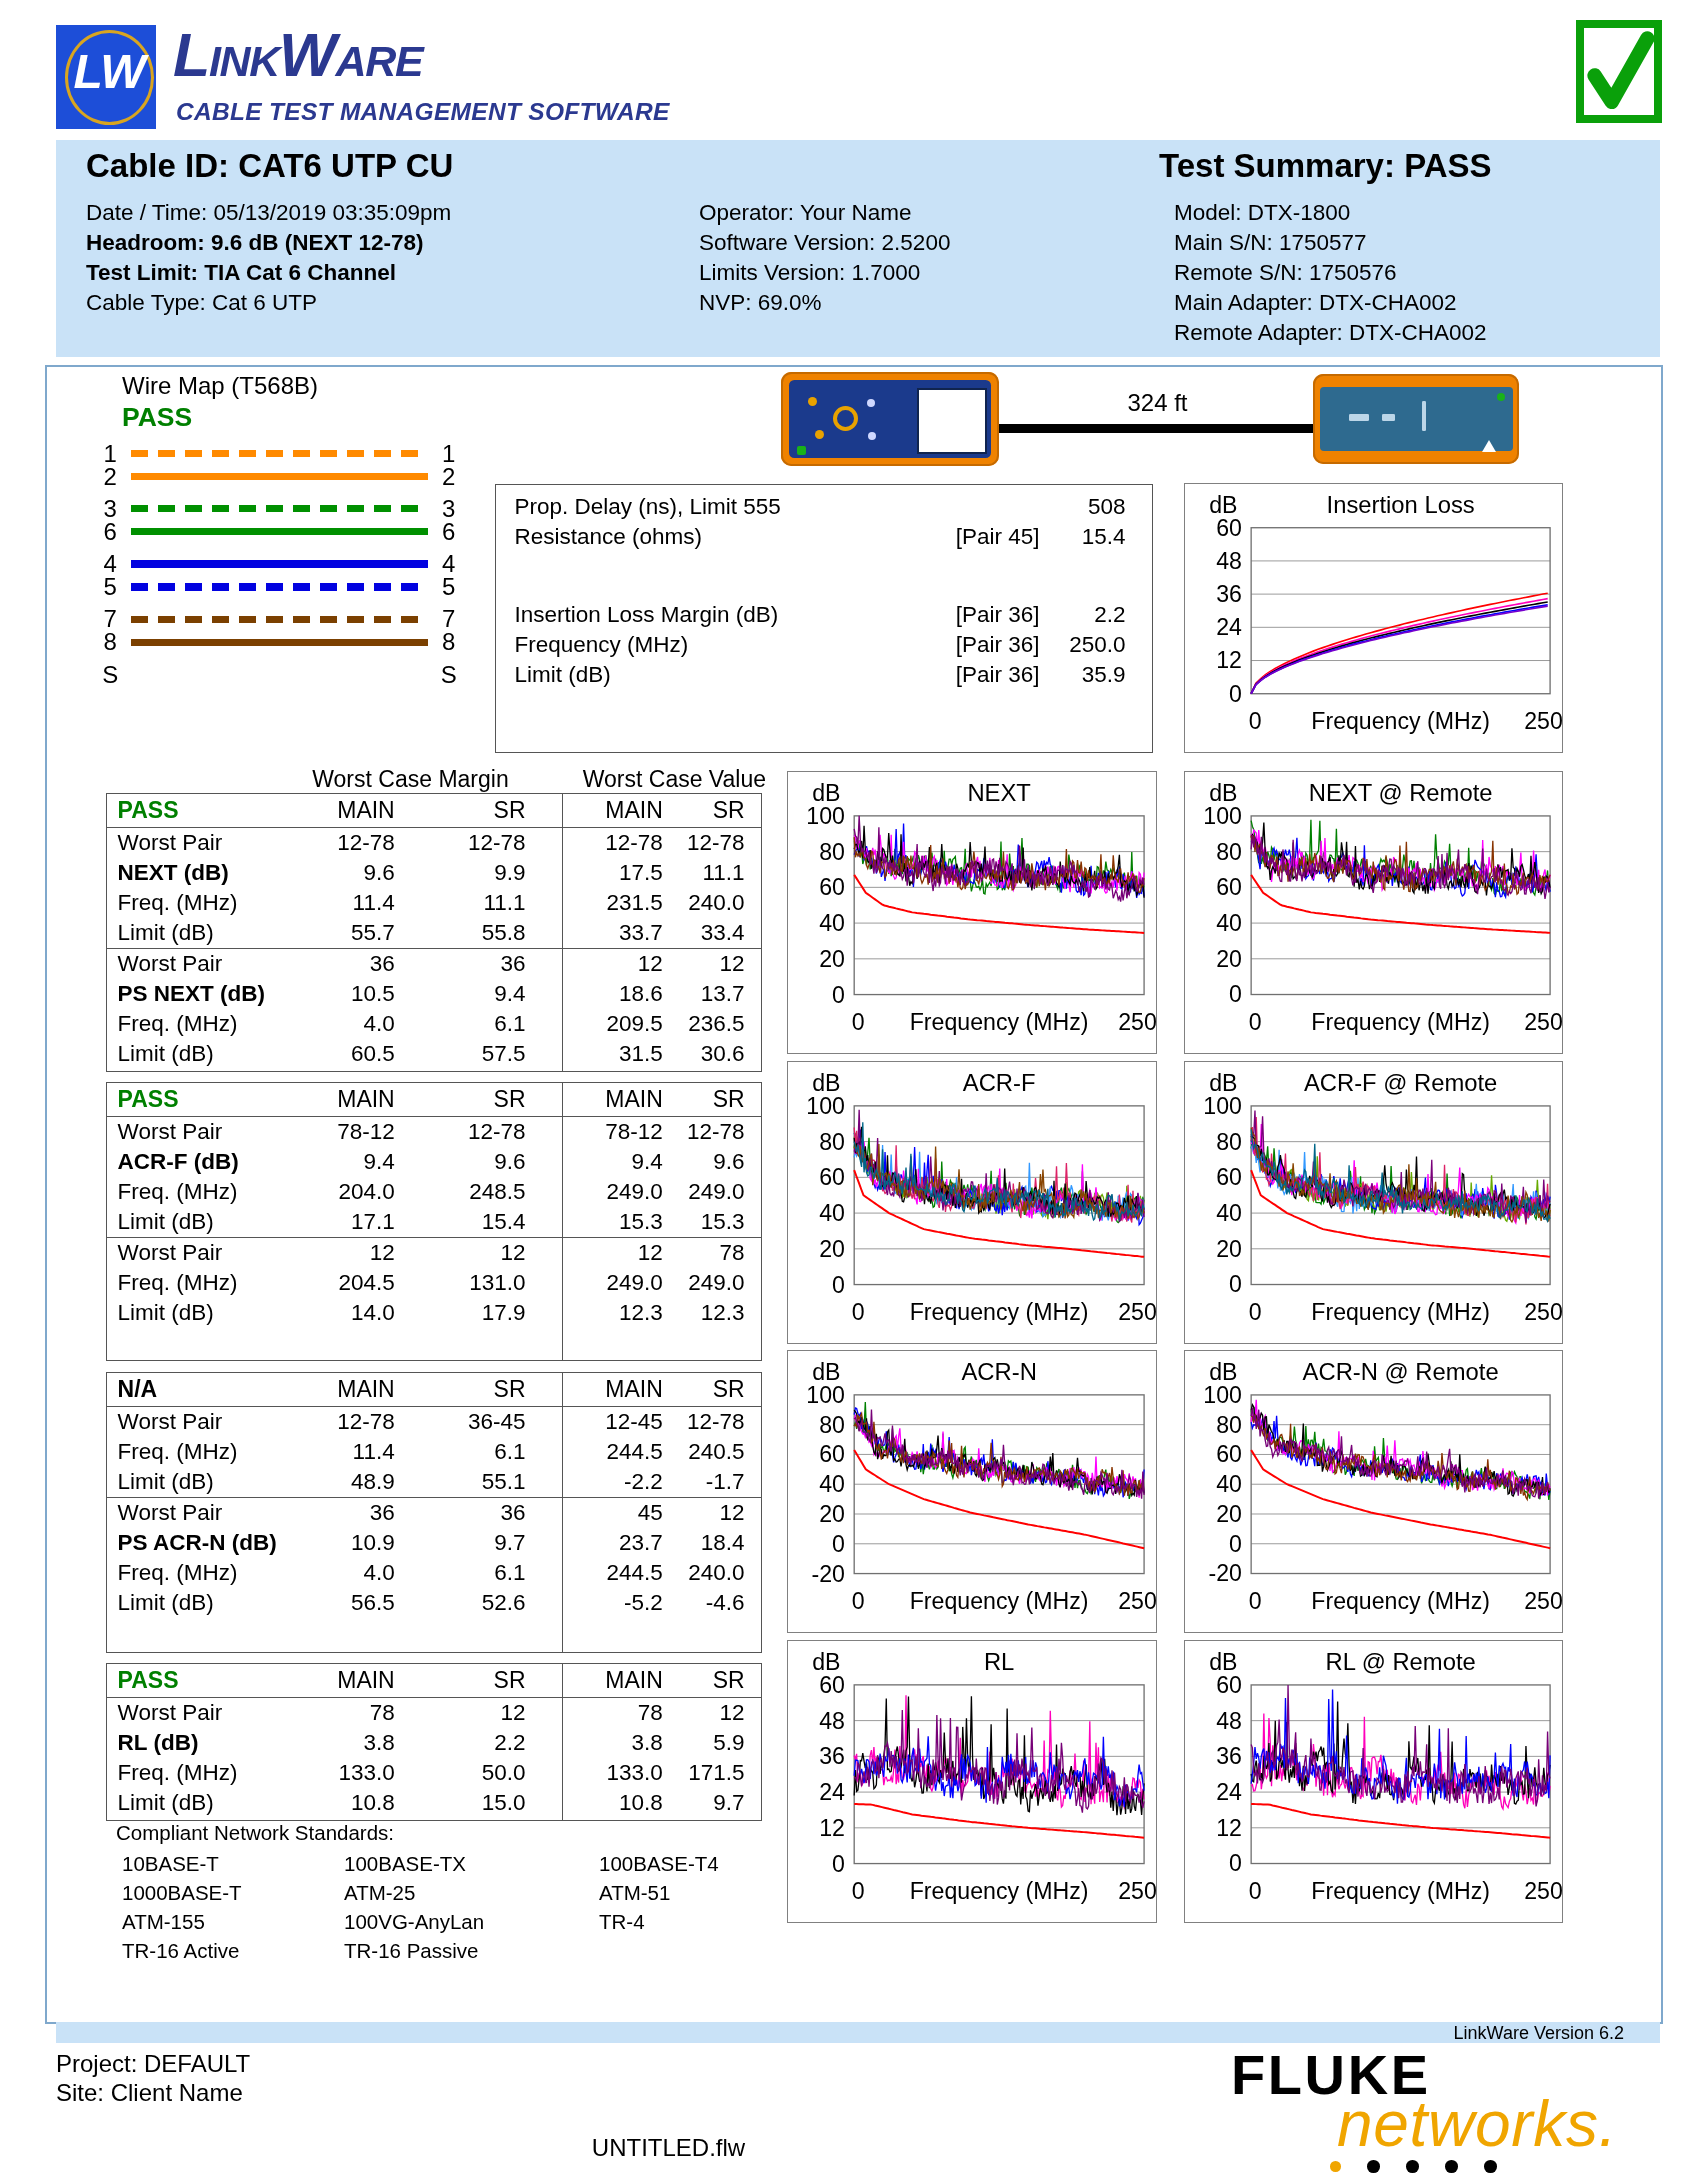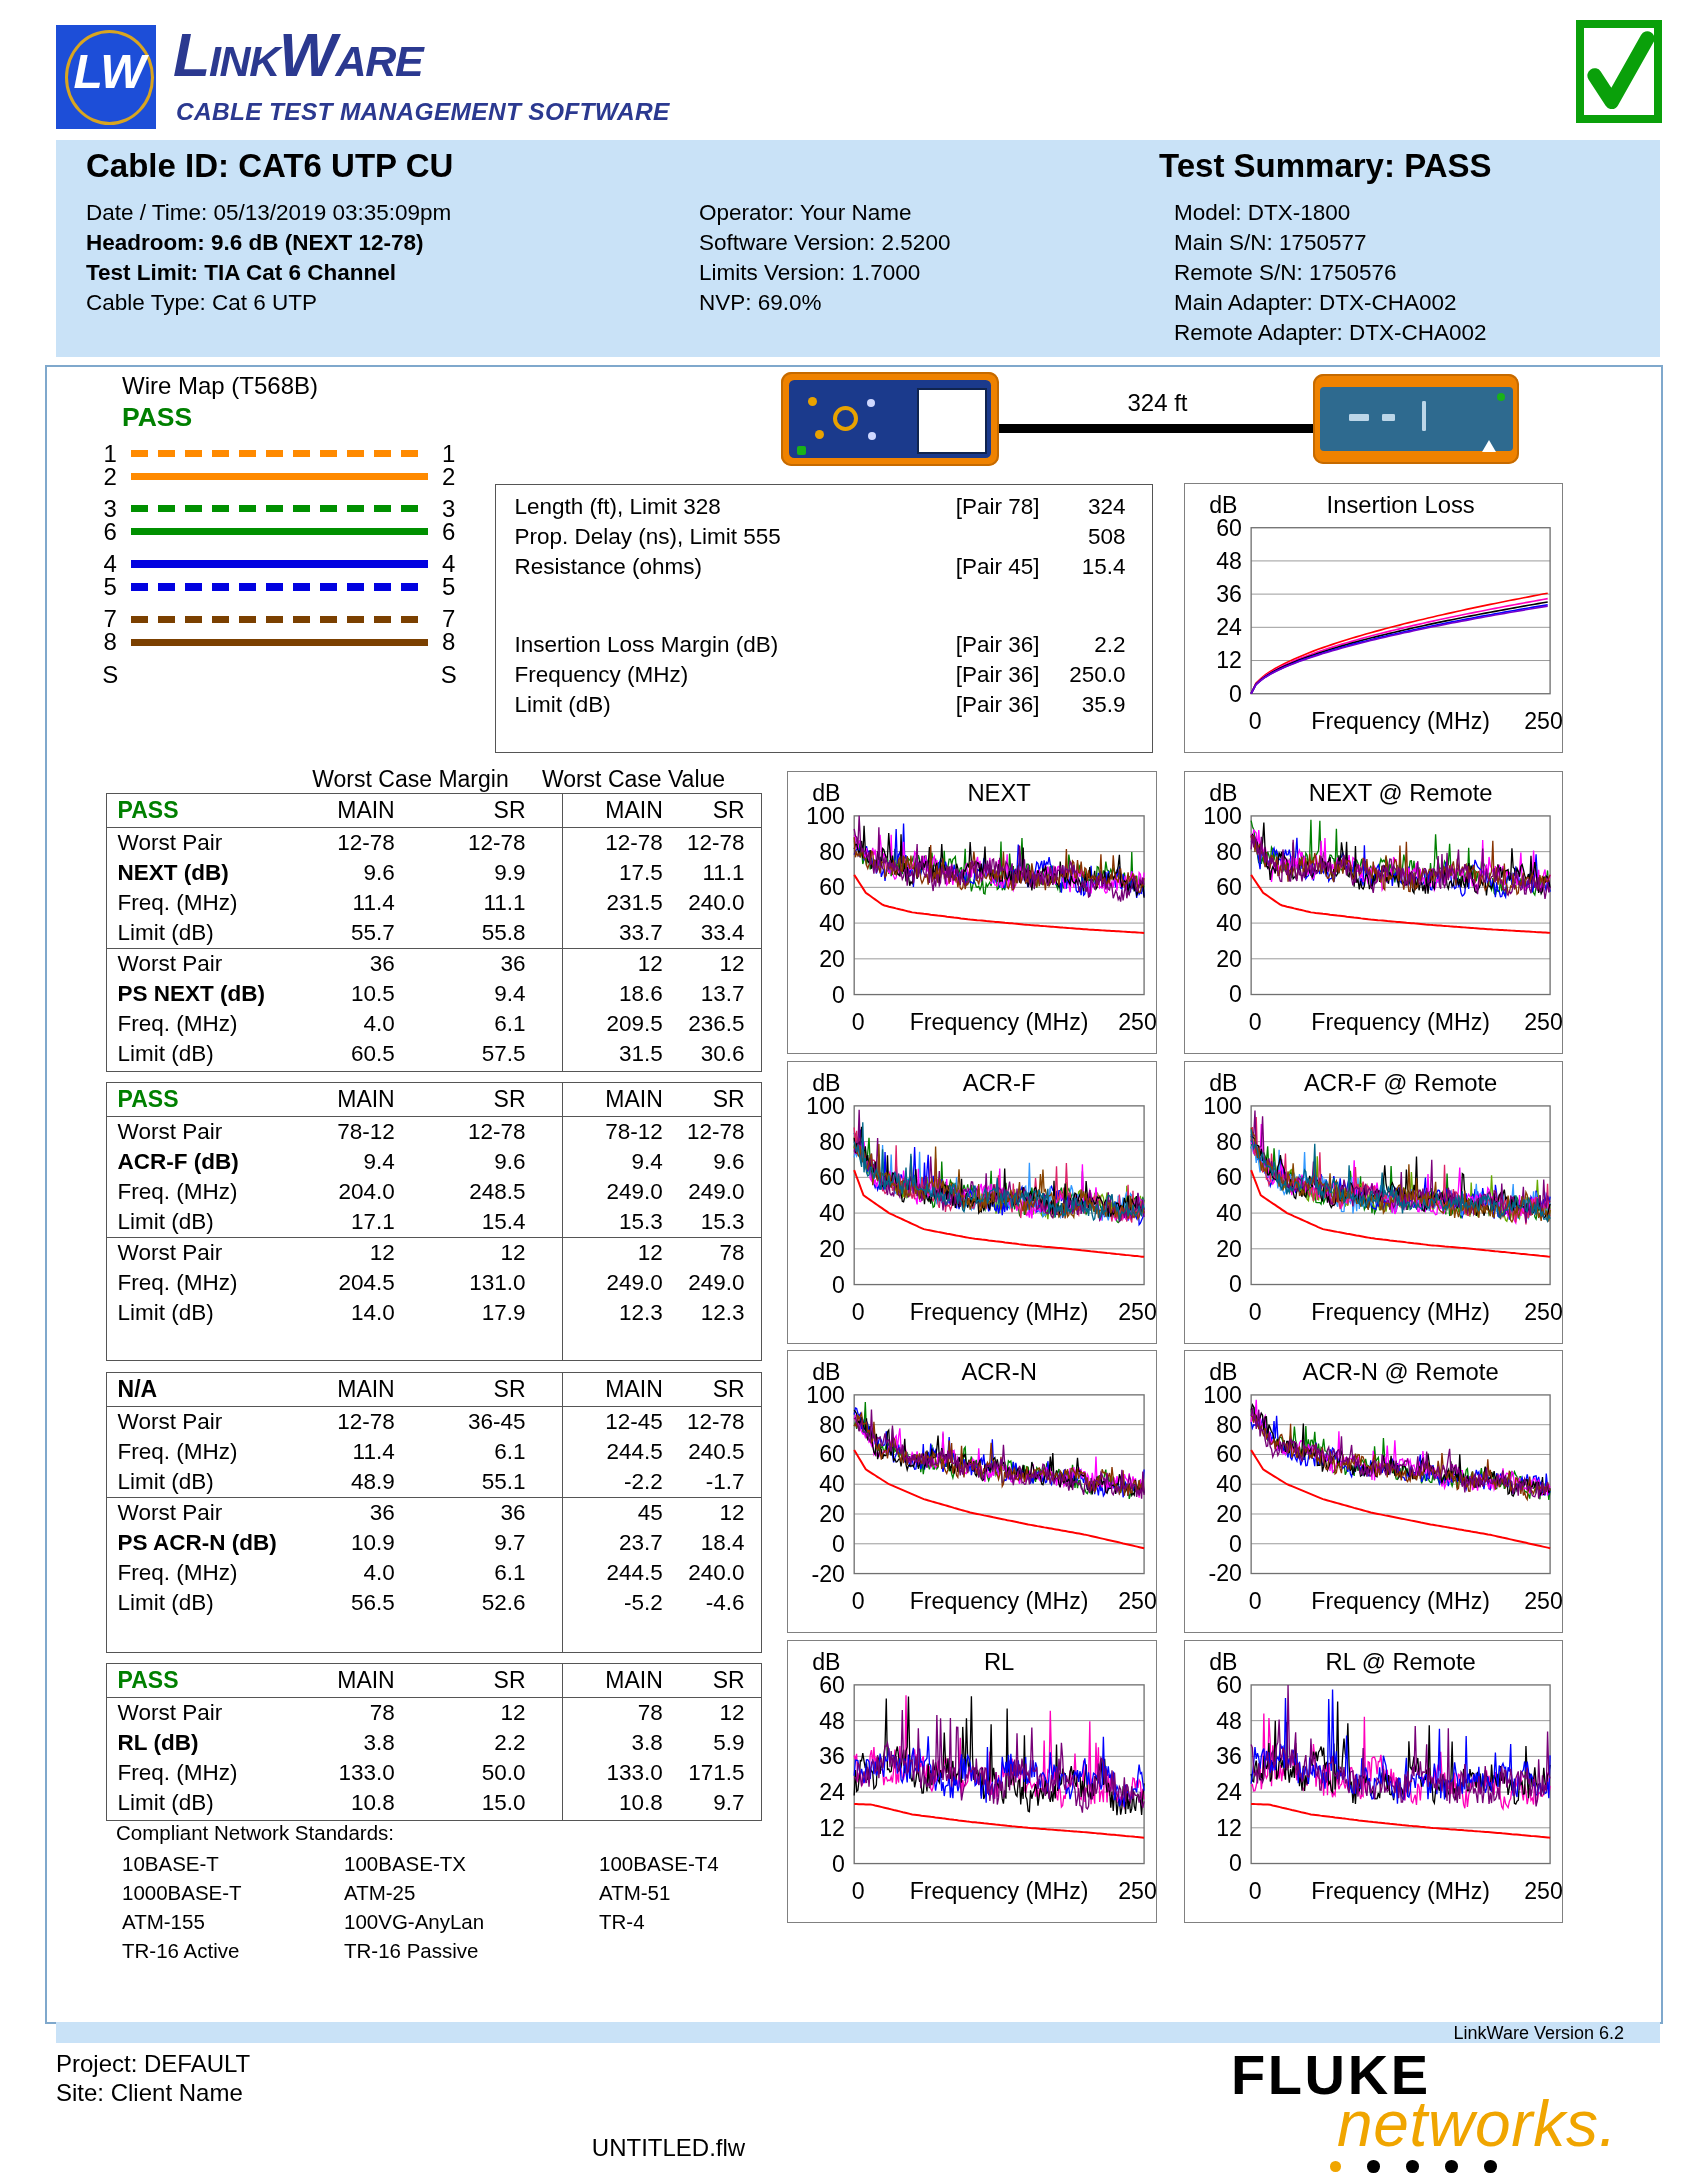--- a/index.html
+++ b/index.html
@@ -200,26 +200,20 @@
   <div class="abs panel"></div>
   <div class="dev-dot" style="left:36px;top:40px;width:20px;height:6.6px;background:#bcd6e8;border-radius:1.3px;"></div>
   <div class="dev-dot" style="left:69px;top:40px;width:13.2px;height:6.6px;background:#bcd6e8;border-radius:1.3px;"></div>
   <div class="dev-dot" style="left:109px;top:26.5px;width:4px;height:30px;background:#bcd6e8;border-radius:1.3px;"></div>
   <div class="dev-dot" style="left:184px;top:18.5px;width:8px;height:8px;background:#19b219;"></div>
   <div class="dev-dot" style="left:169px;top:66px;width:0;height:0;border-left:7.3px solid transparent;border-right:7.3px solid transparent;border-bottom:12.6px solid #fff;border-radius:0;"></div>
 </div>
 
 <div class="abs meas-box" id="meas-box">
     <div class="meas-inner">
-      <div class="meas-row">
-        <span class="lbl">Length (ft), Limit 328</span>
-        <span class="pair">[Pair 78]</span>
-        <span class="val">324</span>
-        <span class="pad"></span>
-      </div>
       <div class="meas-row">
         <span class="lbl">Prop. Delay (ns), Limit 555</span>
         <span class="pair"></span>
         <span class="val">508</span>
         <span class="pad"></span>
       </div>
       <div class="meas-row">
         <span class="lbl">Resistance (ohms)</span>
         <span class="pair">[Pair 45]</span>
         <span class="val">15.4</span>
@@ -241,21 +235,21 @@
       <div class="meas-row">
         <span class="lbl">Limit (dB)</span>
         <span class="pair">[Pair 36]</span>
         <span class="val">35.9</span>
         <span class="pad"></span>
       </div>
     </div>
   </div>
 
 <div class="abs res-h" style="left:278px;">Worst Case Margin</div>
-<div class="abs res-h" style="left:501px;">Worst Case Value</div>
+<div class="abs res-h" style="left:501px;text-align:right;">Worst Case Value</div>
 
 <div class="abs rtable" id="table-0" style="top:793px;height:277px;">
     <div class="vline"></div>
     <div class="trow head">
       <span class="c0 status-pass">PASS</span>
       <span class="c1">MAIN</span>
       <span class="c2">SR</span>
       <span class="c3">MAIN</span>
       <span class="c4">SR</span>
     </div>

